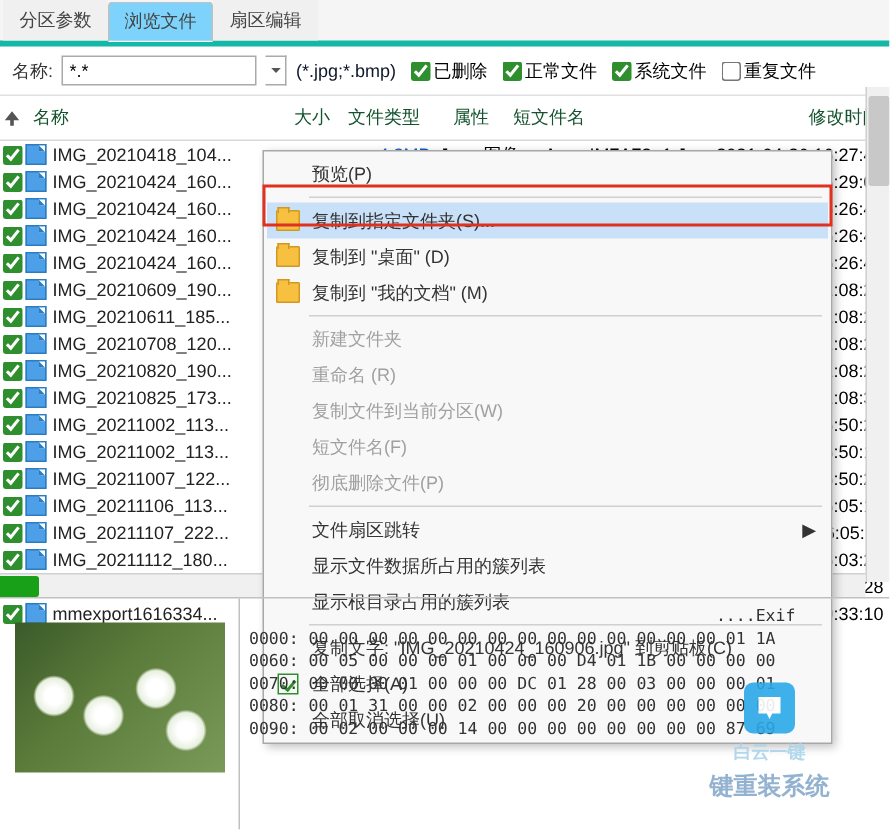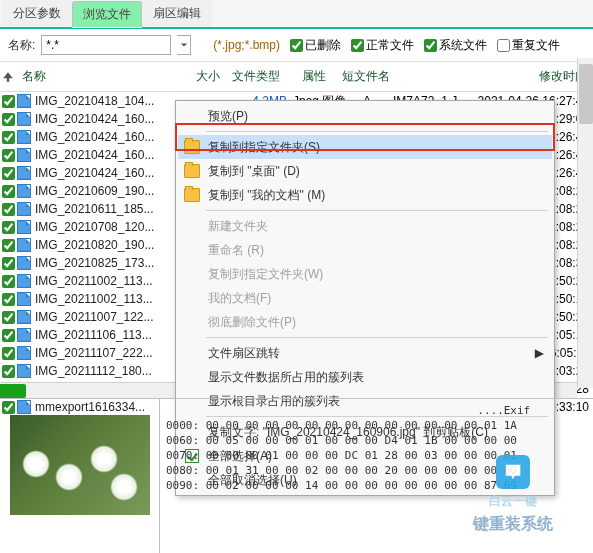--- a/index.html
+++ b/index.html
@@ -1,25 +1,25 @@
 <!DOCTYPE html>
 <html><head>
 <meta charset="utf-8">
 <style>
 *{box-sizing:border-box;margin:0;padding:0;font-family:"Microsoft YaHei","SimSun",sans-serif;font-size:12px;}
 body{background:#fff;width:593px;height:553px;overflow:hidden;position:relative;}
-.tabs{display:flex;border-bottom:2px solid #14b8a6;background:#f5f5f5;padding-left:2px;}
+.tabs{display:flex;border-bottom:4px solid #14b8a6;background:#f5f5f5;padding-left:2px;}
 .tab{padding:4px 10px;border:1px solid transparent;cursor:pointer;background:#f0f0f0;color:#444;}
-.tab.active{background:#86efac;border:1px solid #c0c0c0;border-bottom:1px solid #fff;position:relative;top:1px;border-radius:3px 3px 0 0;}
+.tab.active{background:#7dd3fc;border:1px solid #c0c0c0;border-bottom:1px solid #fff;position:relative;top:1px;border-radius:3px 3px 0 0;}
 .toolbar{display:flex;align-items:center;padding:6px 8px;gap:6px;border-bottom:1px solid #e0e0e0;}
 .lbl{color:#333;}
 .name-input{width:130px;height:20px;border:1px solid #aaa;padding:0 4px;background:#fff;}
 .dd{width:14px;height:20px;border:1px solid #aaa;border-left:none;display:flex;align-items:center;justify-content:center;}
 .dd svg{width:8px;height:8px;}
-.ext{color:#a16207;margin-left:16px;}
+.ext{color:#0f172a;margin-left:0;}
 .chk{display:flex;align-items:center;gap:2px;margin-left:4px;}
 .chk input{accent-color:#2f8f2f;}
 .headers{display:flex;align-items:center;border-bottom:1px solid #d8d8d8;background:#fff;padding:4px 0;font-size:12px;color:#14532d;}
 .hcell{padding:2px 6px;white-space:nowrap;overflow:hidden;}
 .up-icon{width:16px;display:flex;justify-content:center;}
 .filelist{background:#fff;}
 .row{display:flex;align-items:center;height:18px;padding-left:2px;}
 .row input[type=checkbox]{accent-color:#2f8f2f;margin-right:2px;}
 .fileicon{width:14px;height:14px;background:#4da0e8;border:1px solid #2d7cc0;margin-right:4px;position:relative;flex:none;}
 .fileicon::after{content:"";position:absolute;right:0;top:0;border-top:4px solid #fff;border-left:4px solid #2d7cc0;}
@@ -270,24 +270,24 @@
     <span>复制到 "我的文档" (M)</span>
   </div>
   <div class="menu-sep"></div>
   <div class="menu-item disabled">
       <span>新建文件夹</span>
     </div>
   <div class="menu-item disabled">
       <span>重命名 (R)</span>
     </div>
   <div class="menu-item disabled">
-      <span>复制到指定文件夹(W)</span>
-    </div>
-  <div class="menu-item disabled">
-      <span>我的文档(F)</span>
+      <span>复制文件到当前分区(W)</span>
+    </div>
+  <div class="menu-item disabled">
+      <span>短文件名(F)</span>
     </div>
   <div class="menu-item disabled">
       <span>彻底删除文件(P)</span>
     </div>
   <div class="menu-sep"></div>
   <div class="menu-item">
       <span>文件扇区跳转</span>
       <span class="arrow">▶</span>
     </div>
   <div class="menu-item">

